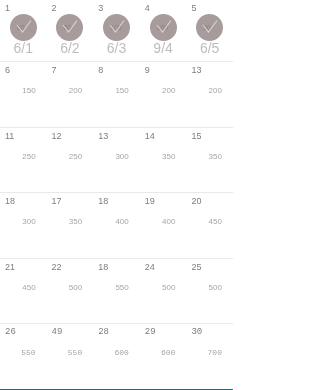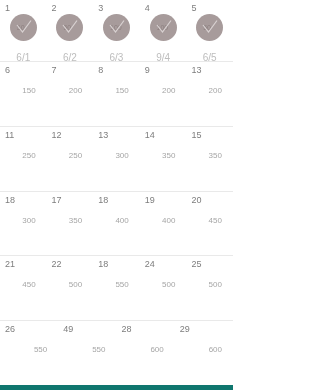--- a/index.html
+++ b/index.html
@@ -31,21 +31,22 @@
     flex-direction: row;
     border-bottom: 1px solid #e9e9e9;
     box-sizing: border-box;
     min-height: 0;
   }
   .cal-row.first-row {
     flex: 0 0 62px;
     border-bottom: 1px solid #e9e9e9;
   }
   .cal-row.last-row {
-    border-bottom: 5px solid #0f766e;
+    border-bottom: 1px solid #0f766e;
+    font-family: Liberation Mono, monospace;
   }
 
   .cal-cell {
     flex: 1 1 0;
     position: relative;
     box-sizing: border-box;
     padding: 3px 0 0 0;
     min-width: 0;
     display: flex;
     flex-direction: column;
@@ -98,25 +99,25 @@
   }
   .marker .check {
     position: absolute;
     left: 6px;
     top: 6px;
     width: 16px;
     height: 15px;
     overflow: visible;
   }
   .date-label {
-    font-size: 10px;
+    font-size: 14px;
     line-height: 9px;
     color: #bdbdbd;
     text-align: center;
-    margin-top: 12px;
+    margin-top: 3px;
     white-space: nowrap;
   }
 </style>
 </head>
 <body>
 
 <div class="calendar">
 
   <div class="cal-row first-row">
 
@@ -289,15 +290,19 @@
       <div class="cell-value">550</div>
     </div>
     <div class="cal-cell">
       <div class="day-number">28</div>
       <div class="cell-value">600</div>
     </div>
     <div class="cal-cell">
       <div class="day-number">29</div>
       <div class="cell-value">600</div>
     </div>
+    <div class="cal-cell">
+      <div class="day-number">30</div>
+      <div class="cell-value">700</div>
+    </div>
   </div>
 
 </div>
 
 </body></html>

